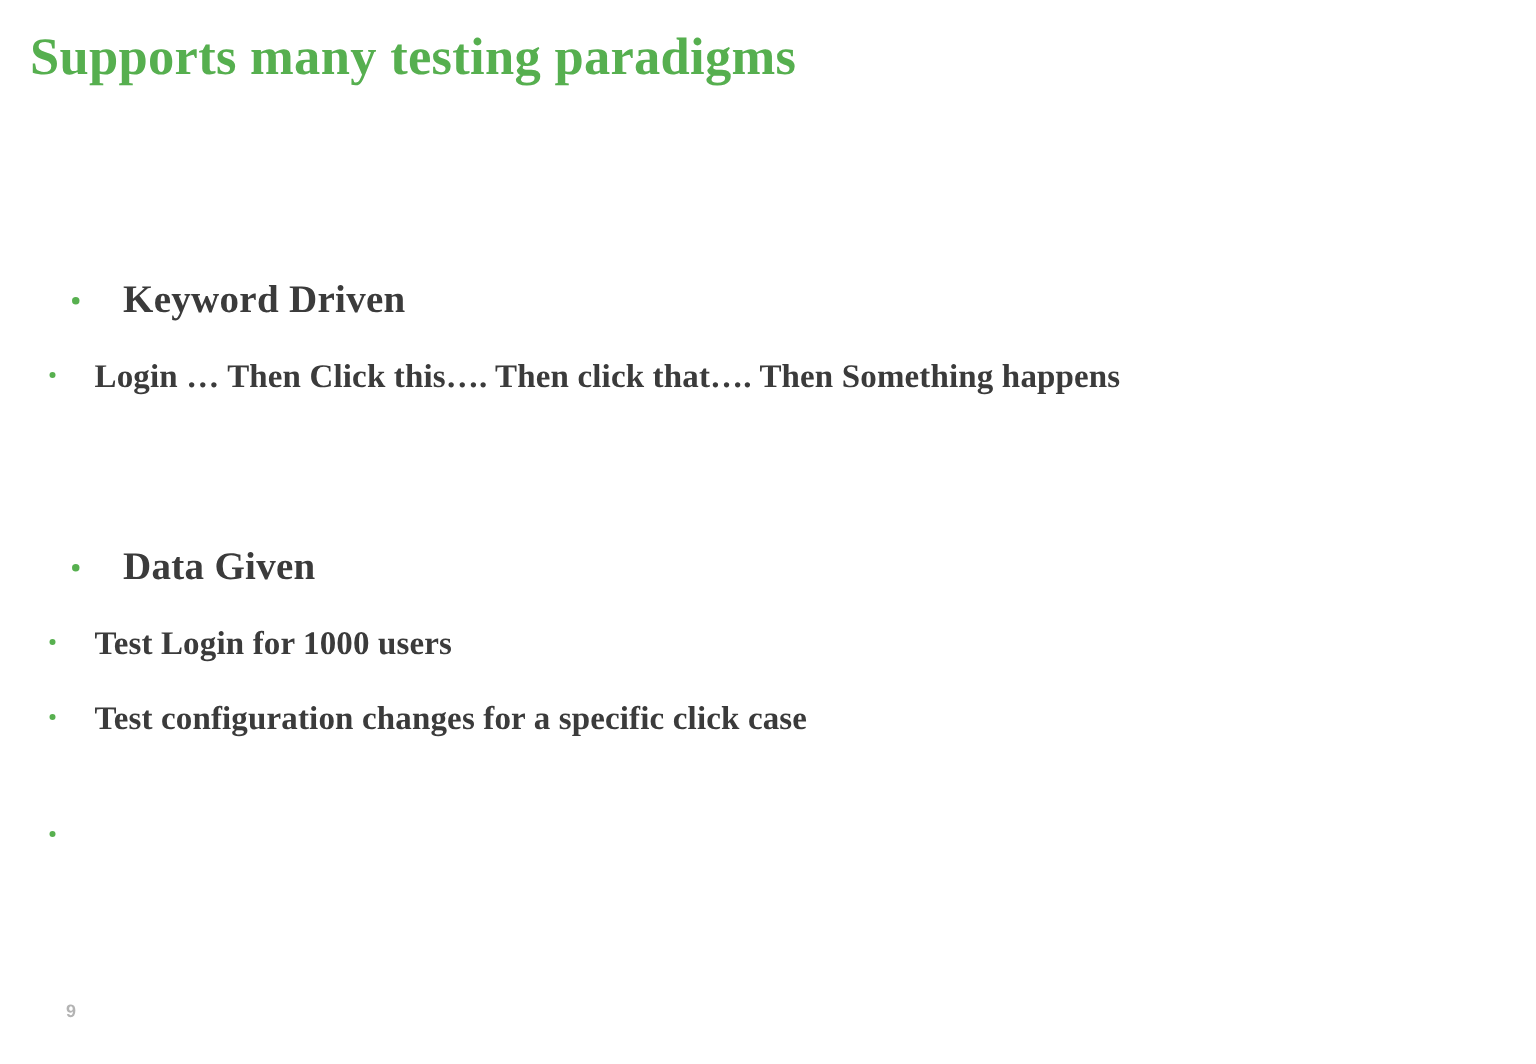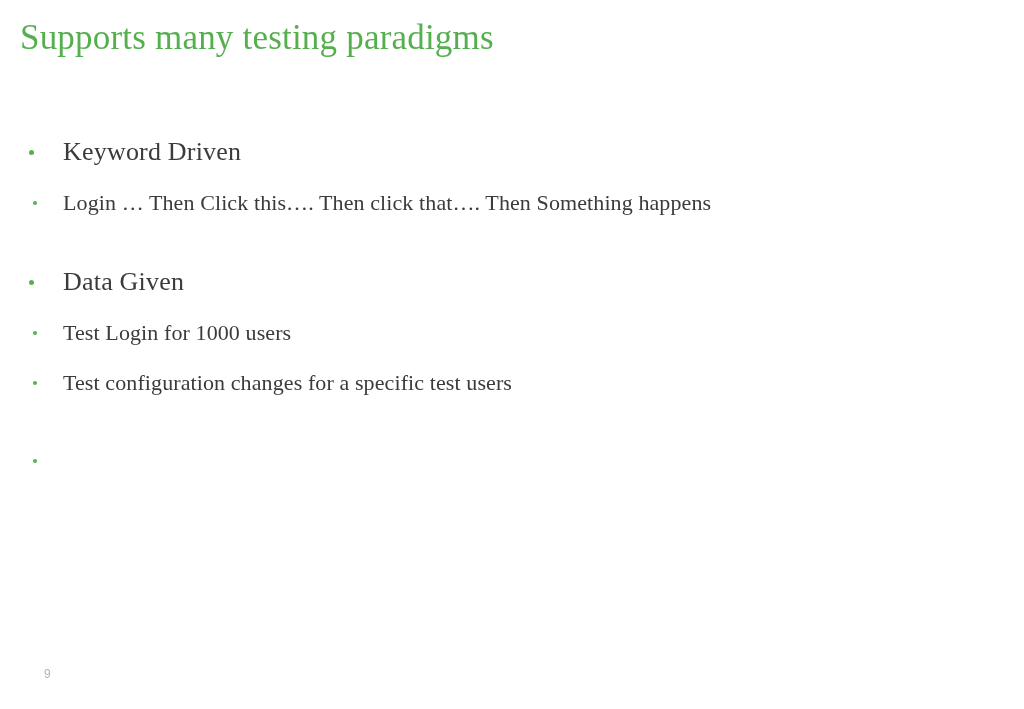--- a/index.html
+++ b/index.html
@@ -13,20 +13,21 @@
     font-family: "Liberation Serif", "DejaVu Serif", serif;
     overflow: hidden;
   }
 
   .slide {
     position: relative;
     width: 1024px;
     height: 709px;
     background: #ffffff;
     box-sizing: border-box;
+    font-weight: bold;
   }
 
   
   .slide-title {
     position: absolute;
     left: 20px;
     top: 16px;
     width: 960px;
     font-family: "Liberation Serif", "DejaVu Serif", serif;
     font-size: 35px;
@@ -45,23 +46,24 @@
   }
 
   .bullet-row {
     display: flex;
     align-items: flex-start;
     box-sizing: border-box;
   }
 
   
   .level-1 {
-    padding-left: 29px;
+    padding-left: 48px;
     margin-bottom: 6px;
     min-height: 46px;
+    margin-top: 48px;
   }
   .level-1 .marker {
     flex: 0 0 auto;
     width: 34px;
     font-size: 22px;
     line-height: 40px;
     color: #57b04f;
     text-align: left;
   }
   .level-1 .marker .dot {
@@ -151,21 +153,21 @@
     <div class="bullet-row level-1">
       <span class="marker"><span class="dot"></span></span>
       <span class="bullet-text">Data Given</span>
     </div>
     <div class="bullet-row level-2">
       <span class="marker"><span class="dot"></span></span>
       <span class="bullet-text">Test Login for 1000 users</span>
     </div>
     <div class="bullet-row level-2">
       <span class="marker"><span class="dot"></span></span>
-      <span class="bullet-text">Test configuration changes for a specific test users</span>
+      <span class="bullet-text">Test configuration changes for a specific click case</span>
     </div>
 
     <div class="group-gap"></div>
 
     <div class="bullet-row level-2">
       <span class="marker"><span class="dot"></span></span>
     </div>
 
   </div>
 

